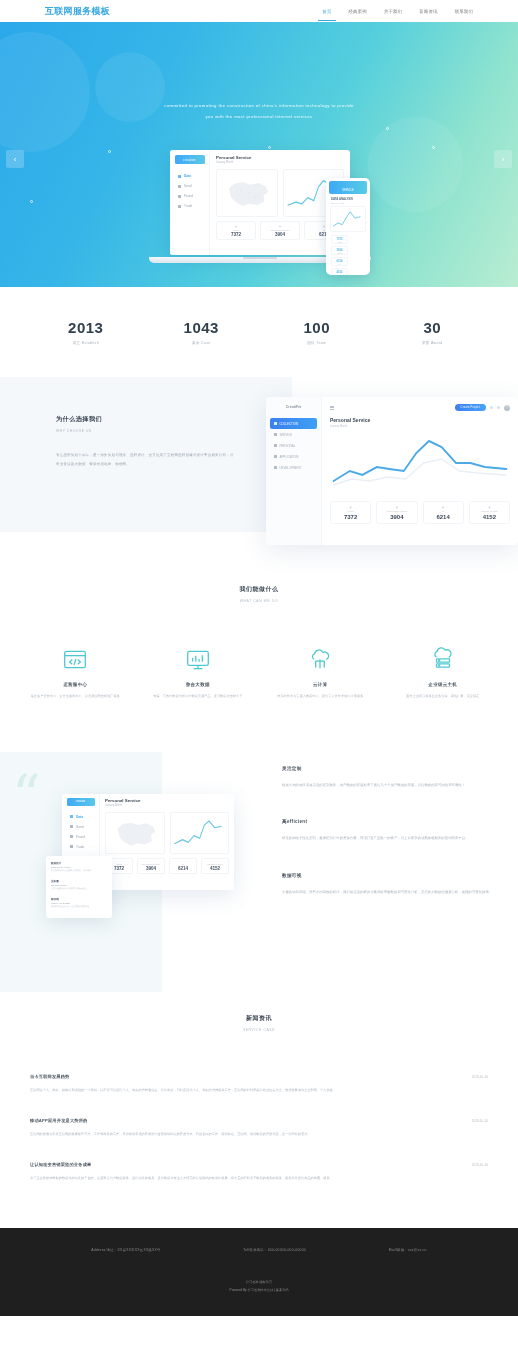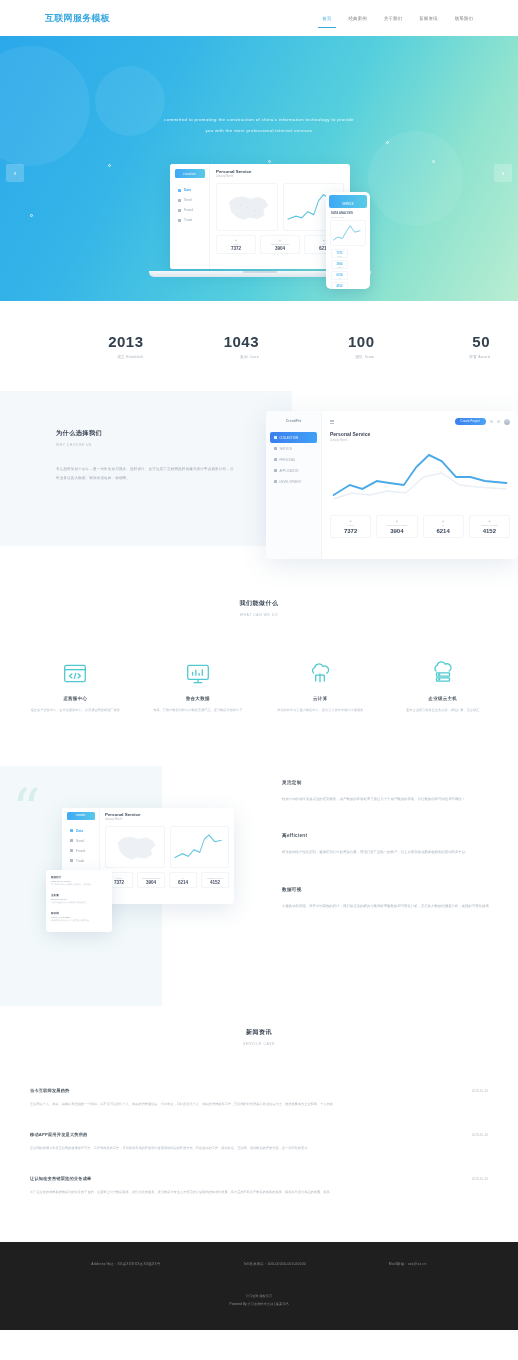--- a/index.html
+++ b/index.html
@@ -6,21 +6,21 @@
   body {
     width:518px; height:1360px; overflow:hidden;
     font-family:"Liberation Sans","DejaVu Sans",sans-serif;
     background:#ffffff; color:#333;
     -webkit-font-smoothing:antialiased;
   }
   .page { width:518px; position:relative; }
 
   
   .header {
-    height:36px; background:#fff; display:flex; align-items:center;
+    height:22px; background:#fff; display:flex; align-items:center;
     padding:0 45px; position:relative; z-index:20;
   }
   .logo { font-size:9px; font-weight:bold; color:#3aa9e0; letter-spacing:.3px; }
   .nav { margin-left:auto; display:flex; align-items:center; gap:17px; height:22px; }
   .nav-item {
     font-size:4.4px; color:#777; position:relative; height:22px;
     display:flex; align-items:center; letter-spacing:.2px; cursor:pointer;
   }
   .nav-item.active { color:#3aa9e0; }
   .nav-item.active:after {
@@ -99,21 +99,21 @@
   .ph-t { font-size:2.8px; color:#5a6b7d; margin:3px 2px 1px; font-weight:bold;}
   .ph-s { font-size:2px; color:#c3ccd5; margin:0 2px 2px; }
   .ph-chart { height:26px; margin:0 1px; border:1px solid #f3f6f9; border-radius:2px; position:relative; overflow:hidden;}
   .ph-grid { display:flex; flex-wrap:wrap; gap:2px; padding:3px 2px; }
   .ph-cell { width:17px; height:9px; border:1px solid #f3f6f9; border-radius:1px; text-align:center; }
   .ph-cell b { display:block; font-size:2.6px; color:#4fb3e8; margin-top:1.5px;}
   .ph-cell s { display:block; font-size:1.8px; color:#c3ccd5; text-decoration:none;}
 
   
   .stats { height:90px; display:flex; align-items:center; padding:0 28px; background:#fff;}
-  .stat { flex:1; text-align:right; }
+  .stat { flex:1; text-align:center; }
   .stat .num { font-size:15px; color:#33404d; font-weight:bold; letter-spacing:.5px;}
   .stat .lab { font-size:3.6px; color:#a9b2bb; margin-top:5px; letter-spacing:.3px;}
 
   
   .why { position:relative; height:170px; background:#fff; }
   .why-bg { position:absolute; left:0; top:0; width:292px; height:155px; background:#f4f8fb; }
   .why-txt { position:absolute; left:56px; top:38px; width:180px; }
   .why-h { font-size:6.2px; color:#3c4654; font-weight:bold; letter-spacing:.4px;}
   .why-e { font-size:3.4px; color:#b0b9c2; margin-top:5px; letter-spacing:.5px;}
   .why-p { font-size:3.5px; color:#9aa4ae; line-height:2.45; margin-top:18px; letter-spacing:.2px;}
@@ -331,21 +331,21 @@
     </div>
     <div class="stat">
       <div class="num">1043</div>
       <div class="lab">案例 Case</div>
     </div>
     <div class="stat">
       <div class="num">100</div>
       <div class="lab">团队 Team</div>
     </div>
     <div class="stat">
-      <div class="num">50</div>
+      <div class="num">30</div>
       <div class="lab">荣誉 Award</div>
     </div>
   </div>
 
   <div class="why">
     <div class="why-bg"></div>
     <div class="why-txt">
       <div class="why-h">为什么选择我们</div>
       <div class="why-e">WHY CHOOSE US</div>
       <div class="why-p">专注品牌策划十余年，是一家集策划与视觉、品牌设计、全方位用于互联网品牌创建与设计整合服务公司，公司业务涉及大数据、智能家居电商、物联网。</div>

